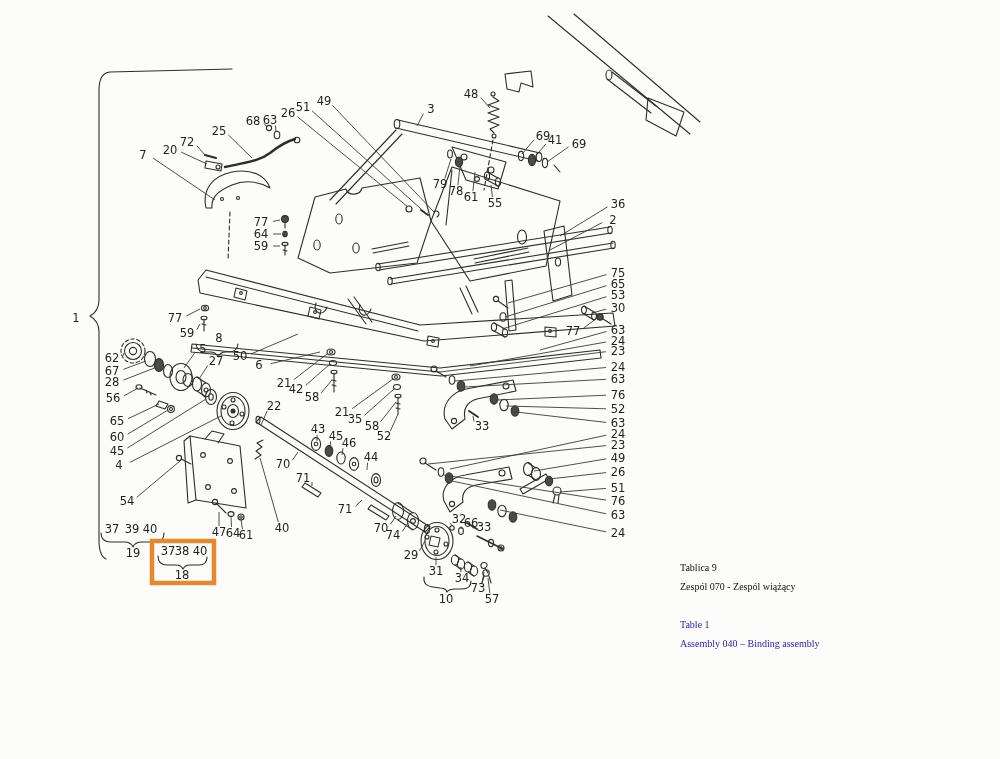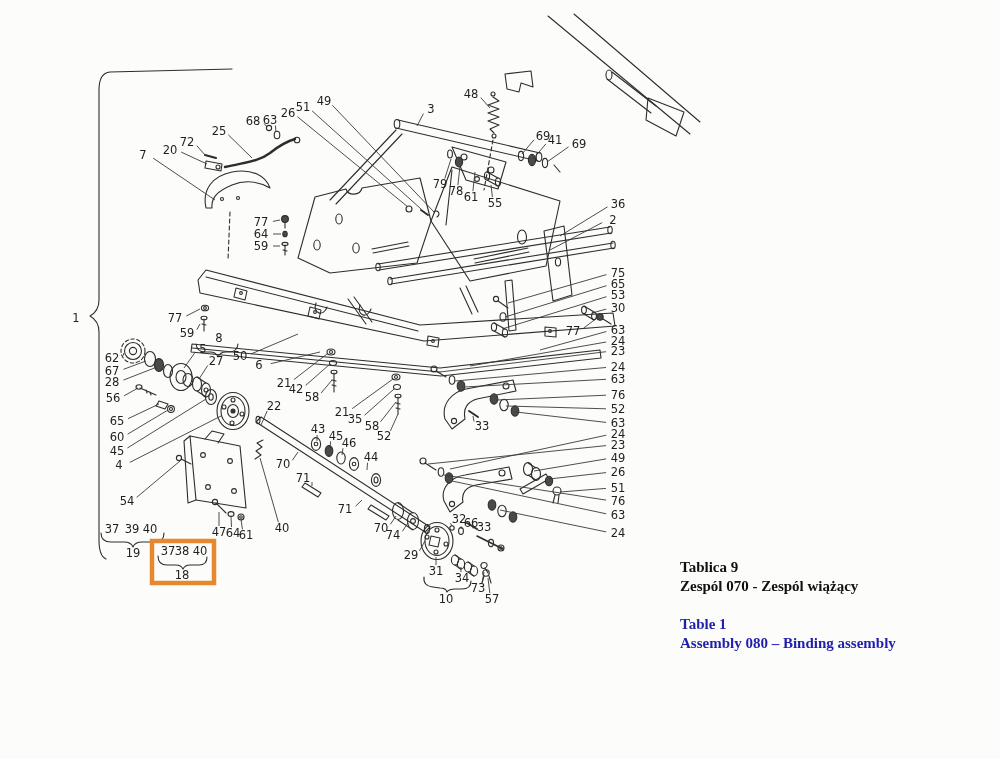--- a/index.html
+++ b/index.html
@@ -7,21 +7,21 @@
     width:1000px;height:759px;position:relative;overflow:hidden;
     background:var(--bg,#fcfcfa);
     font-family:"DejaVu Sans", sans-serif;
   }
   #stage{position:absolute;inset:0;}
   svg{display:block;}
   .leader{stroke:#3a3a3a;stroke-width:0.9;fill:none;}
   .plbl{font:11.5px "DejaVu Sans", sans-serif;fill:#1f1f1f;}
   #caption{
     position:absolute;left:680px;top:558px;width:300px;
-    font-family:"Liberation Serif", serif;font-weight:bold;font-size:15px;line-height:19px;
+    font-family:"Liberation Serif", serif;font-weight:normal;font-size:10px;line-height:19px;
   }
   .cap-black{color:var(--cap-black,#101010);}
   .cap-blue{color:var(--cap-blue,#1f1fae);}
   .cap-gap{height:19px;}
 </style>
 </head>
 <body>
 
 <div id="stage">
 <svg width="1000" height="759" viewBox="0 0 1000 759">
@@ -464,14 +464,14 @@
         <text x="618" y="537" text-anchor="middle" class="plbl" fill="#1f1f1f">24</text>
       </g>
 </svg>
 </div>
 
 <div id="caption">
   <div class="cap-black">Tablica 9</div>
   <div class="cap-black">Zespól 070 - Zespól wiążący</div>
   <div class="cap-gap"></div>
   <div class="cap-blue">Table 1</div>
-  <div class="cap-blue">Assembly 080 – Binding assembly</div>
+  <div class="cap-blue">Assembly 040 – Binding assembly</div>
 </div>
 
 </body></html>

